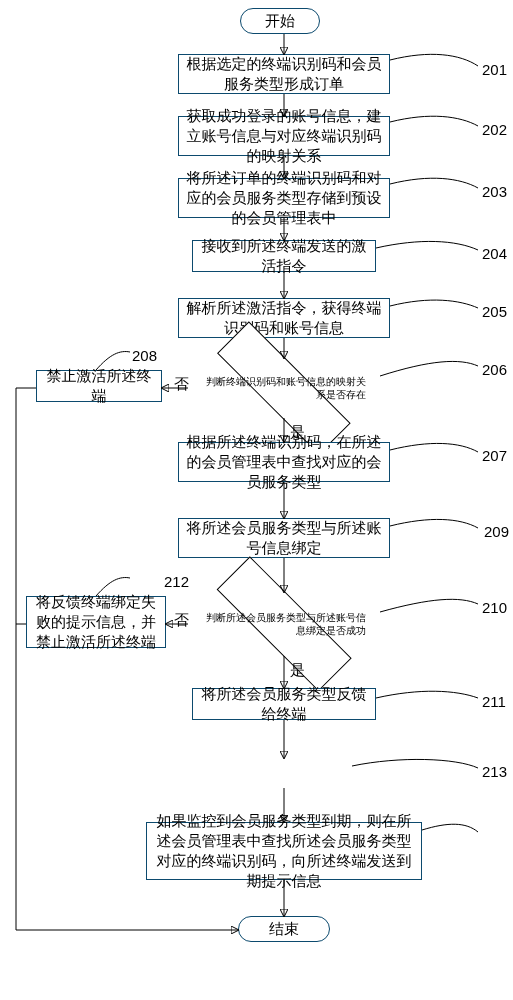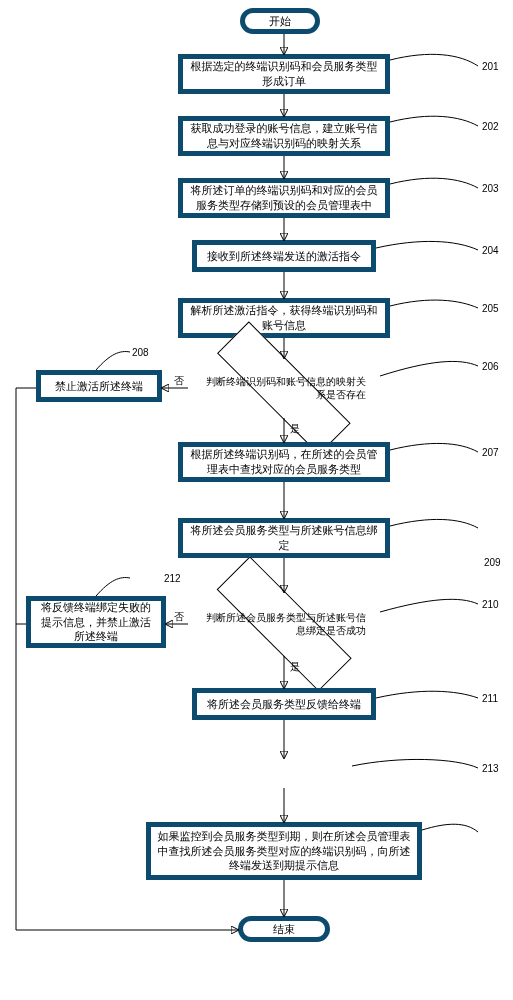--- a/index.html
+++ b/index.html
@@ -1,23 +1,23 @@
 <!DOCTYPE html>
 <html><head>
 <meta charset="utf-8">
 <style>
   html,body{margin:0;padding:0;background:#fff;font-family:"Microsoft YaHei","SimSun",sans-serif;}
   .canvas{position:relative;width:513px;height:1000px;background:#fff;}
-  .node{position:absolute;border:5px solid #0c4a6e;background:#fff;display:flex;align-items:center;justify-content:center;text-align:center;font-size:11px;line-height:1.35;padding:4px 6px;box-sizing:border-box;}
+  .node{position:absolute;border:1px solid #0c4a6e;background:#fff;display:flex;align-items:center;justify-content:center;text-align:center;font-size:15px;line-height:1.35;padding:4px 6px;box-sizing:border-box;}
   .terminator{border-radius:14px;}
   .diamond{position:absolute;display:flex;align-items:center;justify-content:center;}
   .diamond .shape{position:absolute;inset:0;}
   .diamond .shape::before{content:"";position:absolute;left:50%;top:50%;width:71%;height:71%;border:1px solid #000;transform:translate(-50%,-50%) rotate(45deg);background:#fff;}
   .diamond .txt{position:relative;z-index:1;text-align:right;font-size:10px;line-height:1.3;padding:0 18px;}
-  .lbl{position:absolute;font-size:10px;line-height:1;}
+  .lbl{position:absolute;font-size:15px;line-height:1;}
   svg.arrows{position:absolute;left:0;top:0;width:513px;height:1000px;pointer-events:none;}
   svg.arrows path,svg.arrows line{stroke:#000;stroke-width:1;fill:none;}
 </style>
 </head>
 <body>
 
 <div class="canvas">
 
   <div class="node terminator" style="left:240px;top:8px;width:80px;height:26px;">开始</div>
 
@@ -57,21 +57,21 @@
   <div class="node terminator" style="left:238px;top:916px;width:92px;height:26px;">结束</div>
 
   <div class="lbl" style="left:482px;top:62px;">201</div>
   <div class="lbl" style="left:482px;top:122px;">202</div>
   <div class="lbl" style="left:482px;top:184px;">203</div>
   <div class="lbl" style="left:482px;top:246px;">204</div>
   <div class="lbl" style="left:482px;top:304px;">205</div>
   <div class="lbl" style="left:482px;top:362px;">206</div>
   <div class="lbl" style="left:482px;top:448px;">207</div>
   <div class="lbl" style="left:132px;top:348px;">208</div>
-  <div class="lbl" style="left:484px;top:524px;margin-top:34px;">209</div>
+  <div class="lbl" style="left:484px;top:524px;">209</div>
   <div class="lbl" style="left:482px;top:600px;">210</div>
   <div class="lbl" style="left:482px;top:694px;">211</div>
   <div class="lbl" style="left:132px;top:574px;margin-left:32px;">212</div>
   <div class="lbl" style="left:482px;top:764px;">213</div>
   <div class="lbl" style="left:482px;top:828px;margin-left:36px;">214</div>
 
   <div class="lbl" style="left:174px;top:376px;">否</div>
   <div class="lbl" style="left:290px;top:424px;">是</div>
   <div class="lbl" style="left:174px;top:612px;">否</div>
   <div class="lbl" style="left:290px;top:662px;">是</div>

